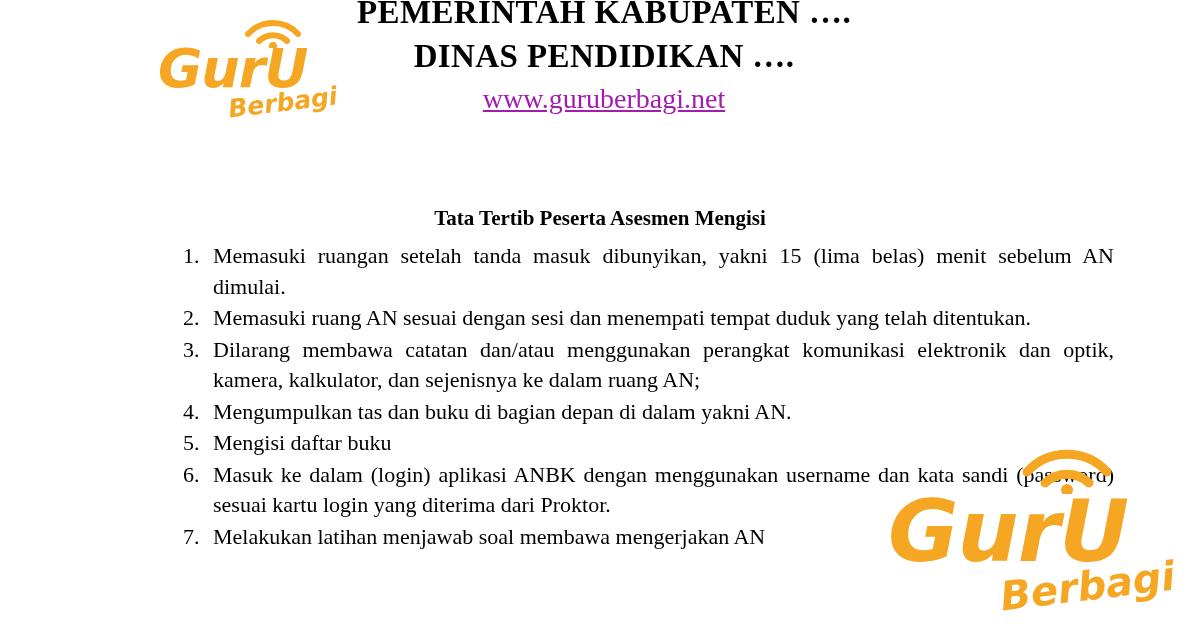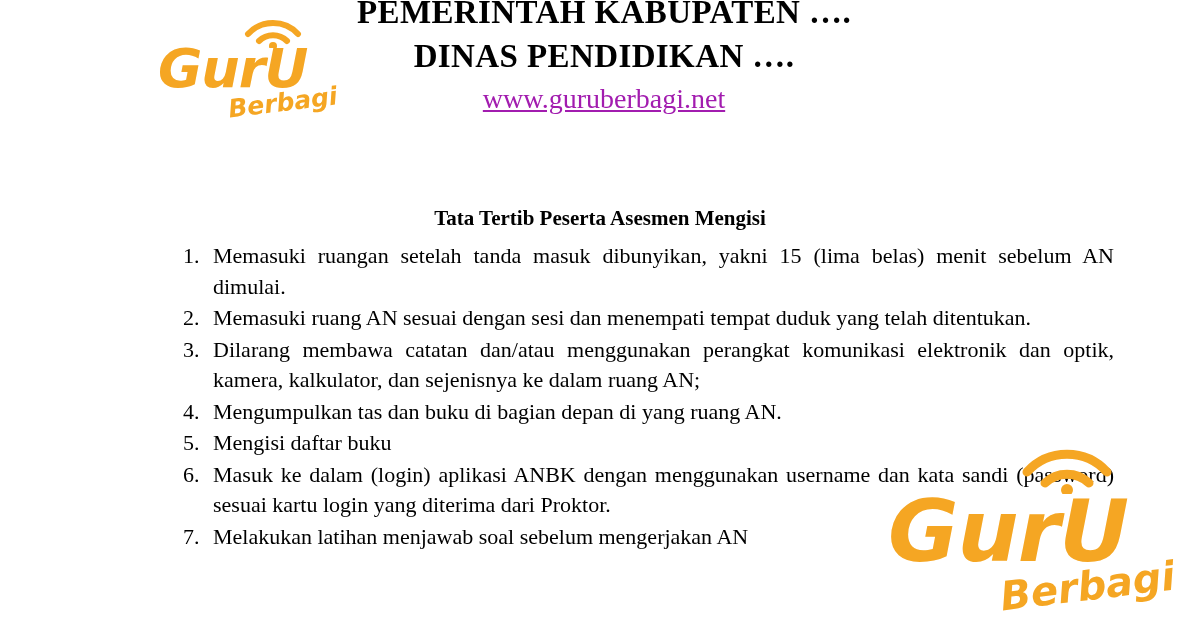--- a/index.html
+++ b/index.html
@@ -191,24 +191,24 @@
     </div>
   </div>
 
   <div class="doc-title">Tata Tertib Peserta Asesmen Mengisi</div>
 
 
   <ol class="rules">
     <li>Memasuki ruangan setelah tanda masuk dibunyikan, yakni 15 (lima belas) menit sebelum AN dimulai.</li>
     <li>Memasuki ruang AN sesuai dengan sesi dan menempati tempat duduk yang telah ditentukan.</li>
     <li>Dilarang membawa catatan dan/atau menggunakan perangkat komunikasi elektronik dan optik, kamera, kalkulator, dan sejenisnya ke dalam ruang AN;</li>
-    <li>Mengumpulkan tas dan buku di bagian depan di yang ruang AN.</li>
+    <li>Mengumpulkan tas dan buku di bagian depan di dalam yakni AN.</li>
     <li>Mengisi daftar buku</li>
     <li>Masuk ke dalam (login) aplikasi ANBK dengan menggunakan username dan kata sandi (password) sesuai kartu login yang diterima dari Proktor.</li>
-    <li>Melakukan latihan menjawab soal sebelum mengerjakan AN</li>
+    <li>Melakukan latihan menjawab soal membawa mengerjakan AN</li>
   </ol>
 
   <div class="logo-wm">
     <div class="logo-wrap">
       <span class="wifi">
         <svg width="98" height="64" viewBox="0 0 98 64">
           <g fill="none" stroke="#F5A623" stroke-width="9" stroke-linecap="round">
             <path d="M9 42 A54 54 0 0 1 89 42"></path>
             <path d="M27 53 A32 32 0 0 1 71 53"></path>
           </g>

